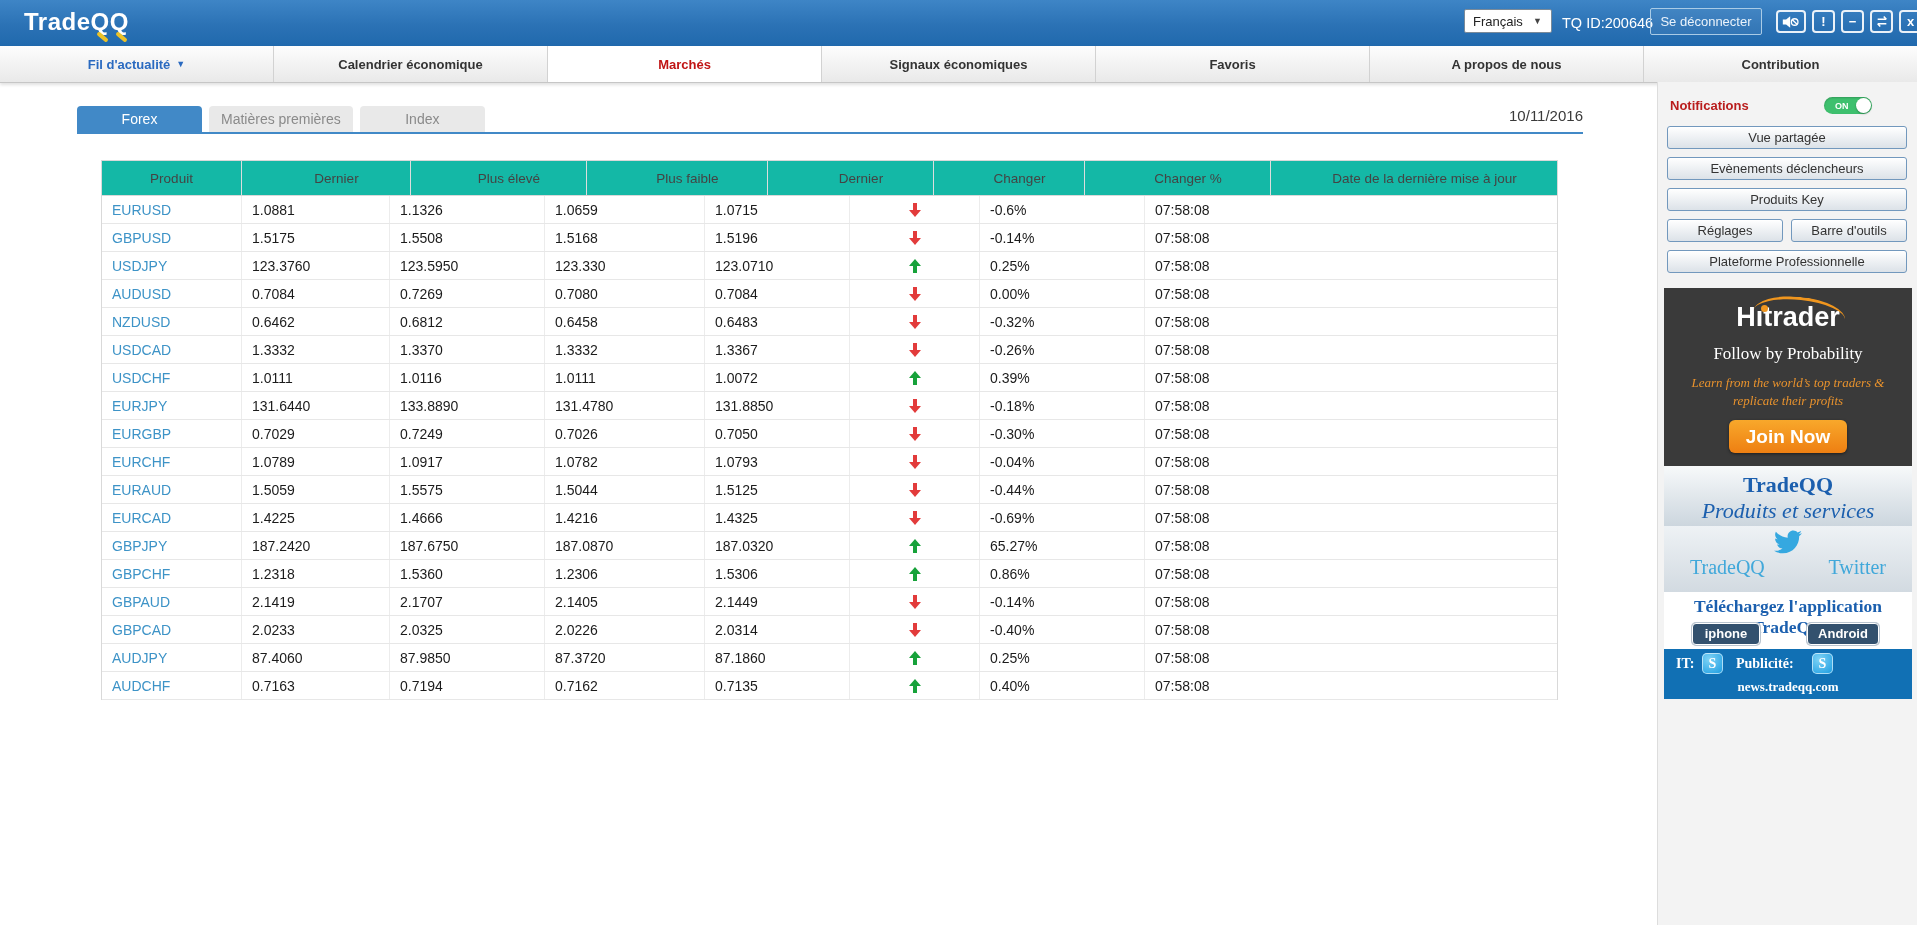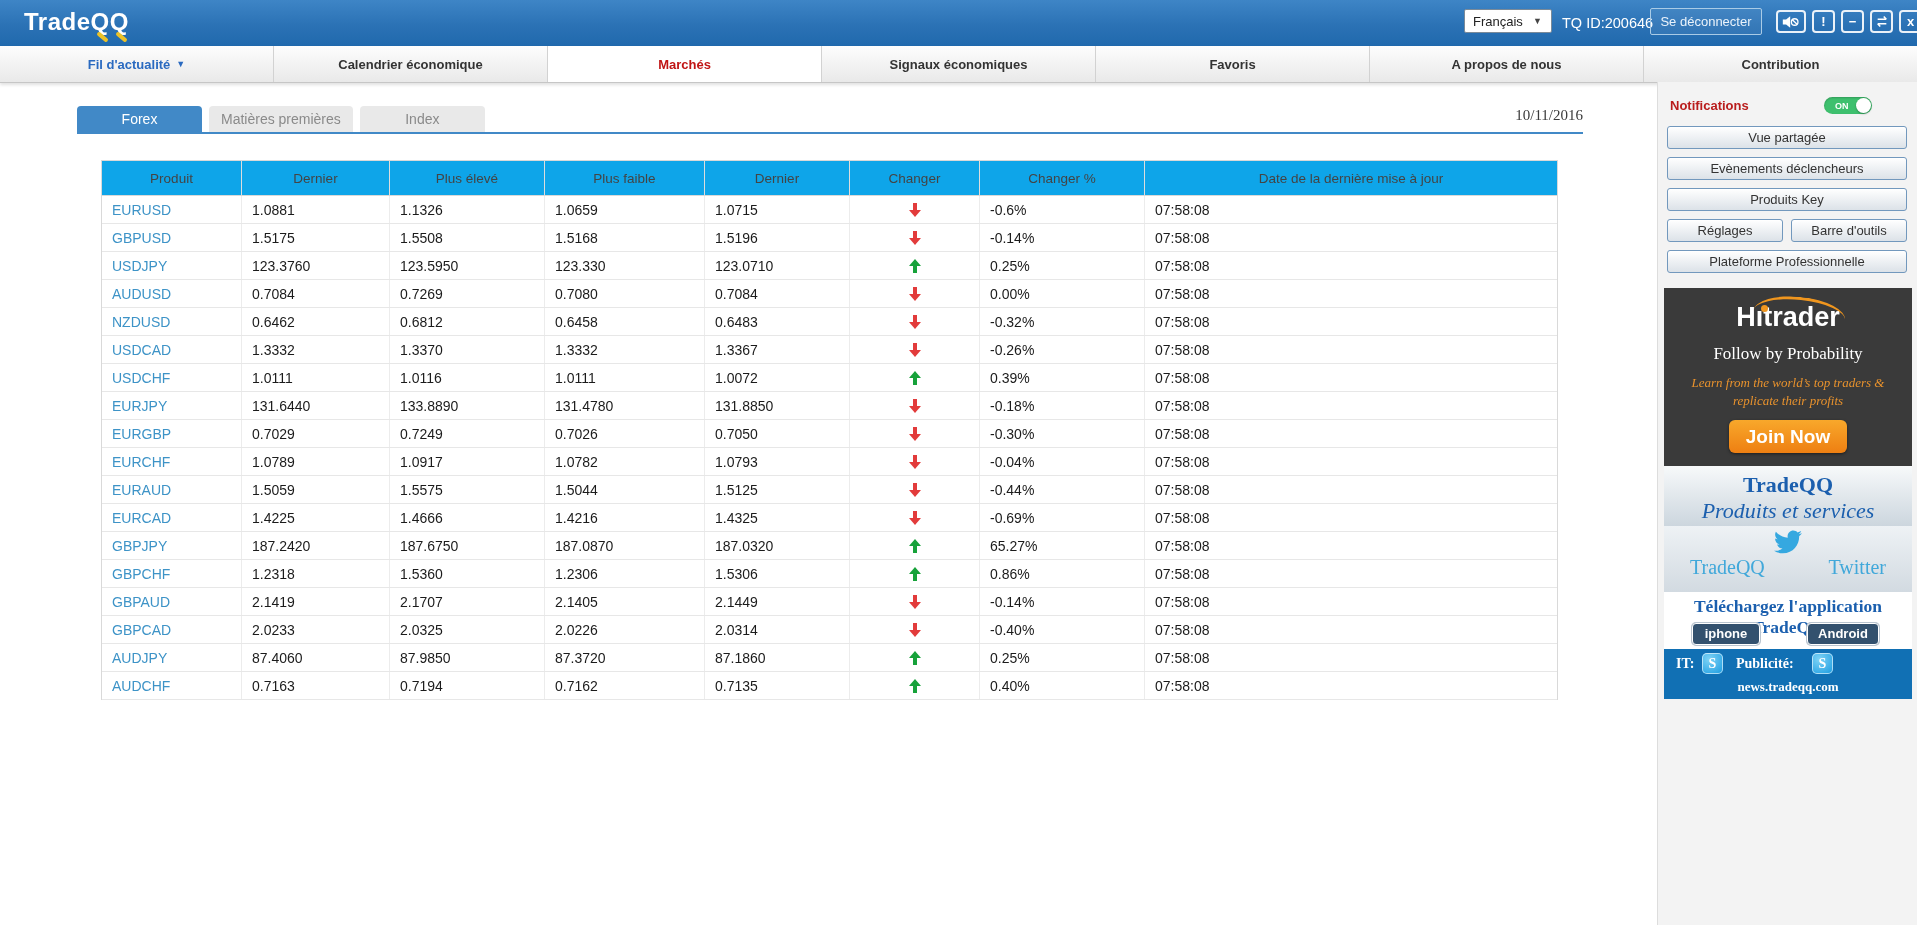--- a/index.html
+++ b/index.html
@@ -35,26 +35,26 @@
   .nav-tab.blue{color:#2a6ac0;}
   .nav-tab.active{background:#fff;color:#c01414;}
   .nav-tab .caret{font-size:9px;margin-left:6px;}
 
   
   .subtabs{position:absolute;left:77px;top:106px;display:flex;gap:7px;}
   .subtab{min-width:125px;padding:0 12px;height:26px;line-height:26px;text-align:center;font-size:14px;
           border-radius:4px 4px 0 0;background:#e9e9e9;color:#8a8a8a;box-sizing:border-box;cursor:pointer;}
   .subtab.active{background:#4189c7;color:#fff;}
   .subtab-line{position:absolute;left:77px;top:132px;width:1506px;height:2px;background:#4189c7;}
-  .date{position:absolute;top:107px;right:334px;font-size:15px;color:#3a3a3a;font-family:Liberation Serif, serif;}
+  .date{position:absolute;top:107px;right:334px;font-size:15px;color:#3a3a3a;}
 
   
   .market-table{position:absolute;left:101px;top:160px;width:1457px;border:1px solid #d9d9d9;border-bottom:none;box-sizing:border-box;}
   .grid-cols{display:grid;grid-template-columns:140px 148px 155px 160px 145px 130px 165px 1fr;}
-  .t-head{height:34px;background:#0ea5e9;border-bottom:1px solid #d9d9d9;}
+  .t-head{height:34px;background:#14b8a6;border-bottom:1px solid #d9d9d9;gap:21px;}
   .t-head .cell{display:flex;align-items:center;justify-content:center;font-size:13.5px;color:#444;
                 border-right:1px solid #ddd;box-sizing:border-box;}
   .t-head .cell:last-child{border-right:none;}
   .t-row{height:27px;border-bottom:1px solid #e7e7e7;background:#fff;}
   .t-row .cell{display:flex;align-items:center;padding-left:10px;font-size:14px;color:#1b1b1b;
                border-right:1px solid #ececec;box-sizing:border-box;overflow:hidden;}
   .t-row .cell:last-child{border-right:none;}
   .cell.prod{color:#3d93c7;cursor:pointer;}
   .cell.chg{justify-content:center;padding-left:0;}
   .green{color:#21a038;} .red{color:#e03538;}

